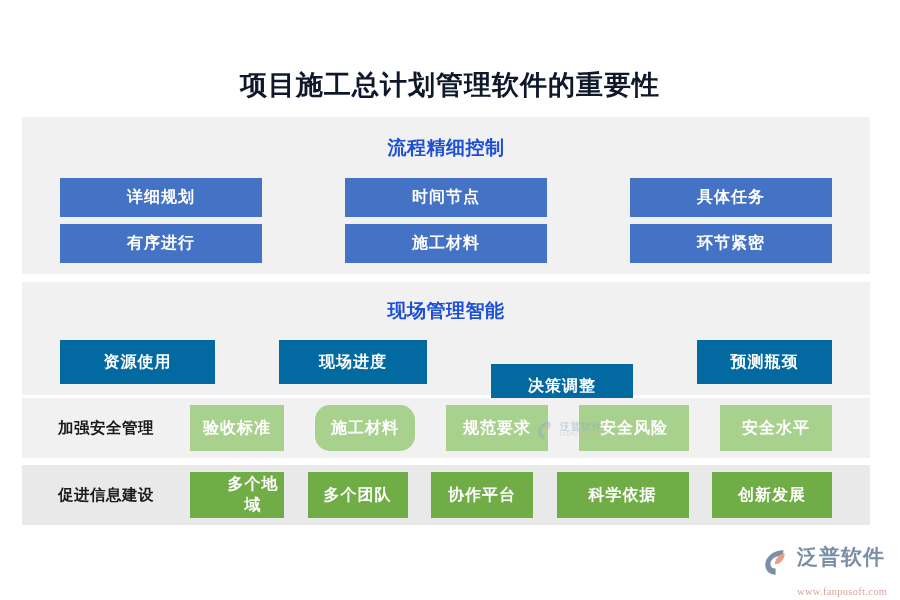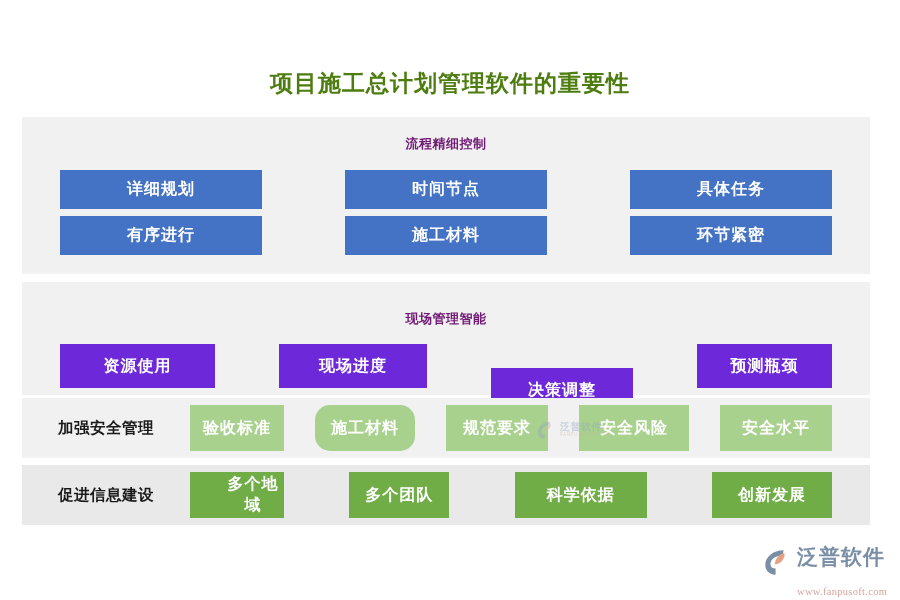--- a/index.html
+++ b/index.html
@@ -15,44 +15,44 @@
     position: relative;
   }
 
   
   .page-title {
     position: absolute;
     top: 72px;
     left: 0;
     width: 900px;
     text-align: center;
-    font-size: 23px;
-    font-weight: bold;
-    color: #4d7c0f;
+    font-size: 27px;
+    font-weight: bold;
+    color: #0f172a;
     letter-spacing: 1px;
     line-height: 1;
   }
 
   
   .panel {
     position: absolute;
     left: 22px;
     width: 848px;
     background: #f1f1f1;
     box-sizing: border-box;
   }
   .panel-alt {
     background: #e9e9e9;
   }
 
   .panel-header {
     text-align: center;
-    font-size: 13px;
-    font-weight: bold;
-    color: #701a75;
+    font-size: 19px;
+    font-weight: bold;
+    color: #1d4ed8;
     letter-spacing: 0.5px;
   }
 
   
   #panel-process {
     top: 117px;
     height: 157px;
     padding-top: 18px;
   }
   .blue-grid {
@@ -79,30 +79,30 @@
   .chip-blue {
     background: #4472c4;
     height: 39px;
     font-size: 16px;
   }
 
   
   #panel-site {
     top: 282px;
     height: 113px;
-    padding-top: 28px;
+    padding-top: 16px;
   }
   .teal-row {
     margin: 16px 38px 0 38px;
     display: flex;
     justify-content: space-between;
     align-items: flex-start;
   }
   .chip-teal {
-    background: #6d28d9;
+    background: #0369a1;
     height: 44px;
     font-size: 16px;
   }
   .t0 { width: 155px; }
   .t1 { width: 148px; }
   .t2 { width: 142px; margin-top: 24px; }
   .t3 { width: 135px; }
 
   
   #panel-safety { top: 398px; height: 60px; }
@@ -282,20 +282,21 @@
     <span class="wm-en">FANPU SOFTWARE</span>
   </div>
 </div>
 
 <div class="panel panel-alt" id="panel-info">
   <div class="label-row">
     <div class="row-label">促进信息建设</div>
     <div class="green-row">
       <div class="chip chip-green-dark h0">多个地域</div>
       <div class="chip chip-green-dark h1">多个团队</div>
+      <div class="chip chip-green-dark h2">协作平台</div>
       <div class="chip chip-green-dark h3">科学依据</div>
       <div class="chip chip-green-dark h4">创新发展</div>
     </div>
   </div>
 </div>
 
 <div class="brand">
   <svg class="brand-mark" viewBox="0 0 64 64">
     <path d="M46 7 C23 7 7 22 7 38 C7 51 16 59 29 59 L29 46 C22 46 18 42 18 36 C18 26 29 18 44 18 Z" fill="#7a8fa6"></path>
     <path d="M48 13 C37 15 29 24 27 37 C36 37 45 30 48 19 Z" fill="#e6a183"></path>

